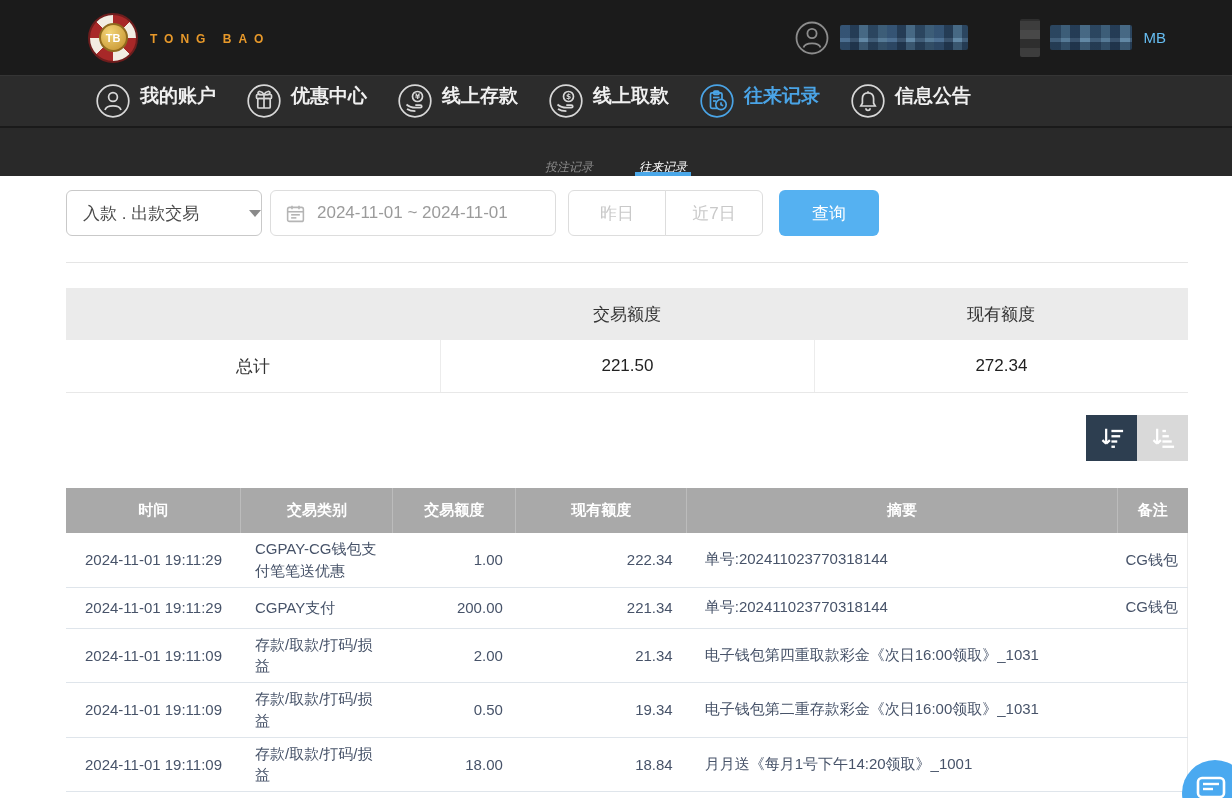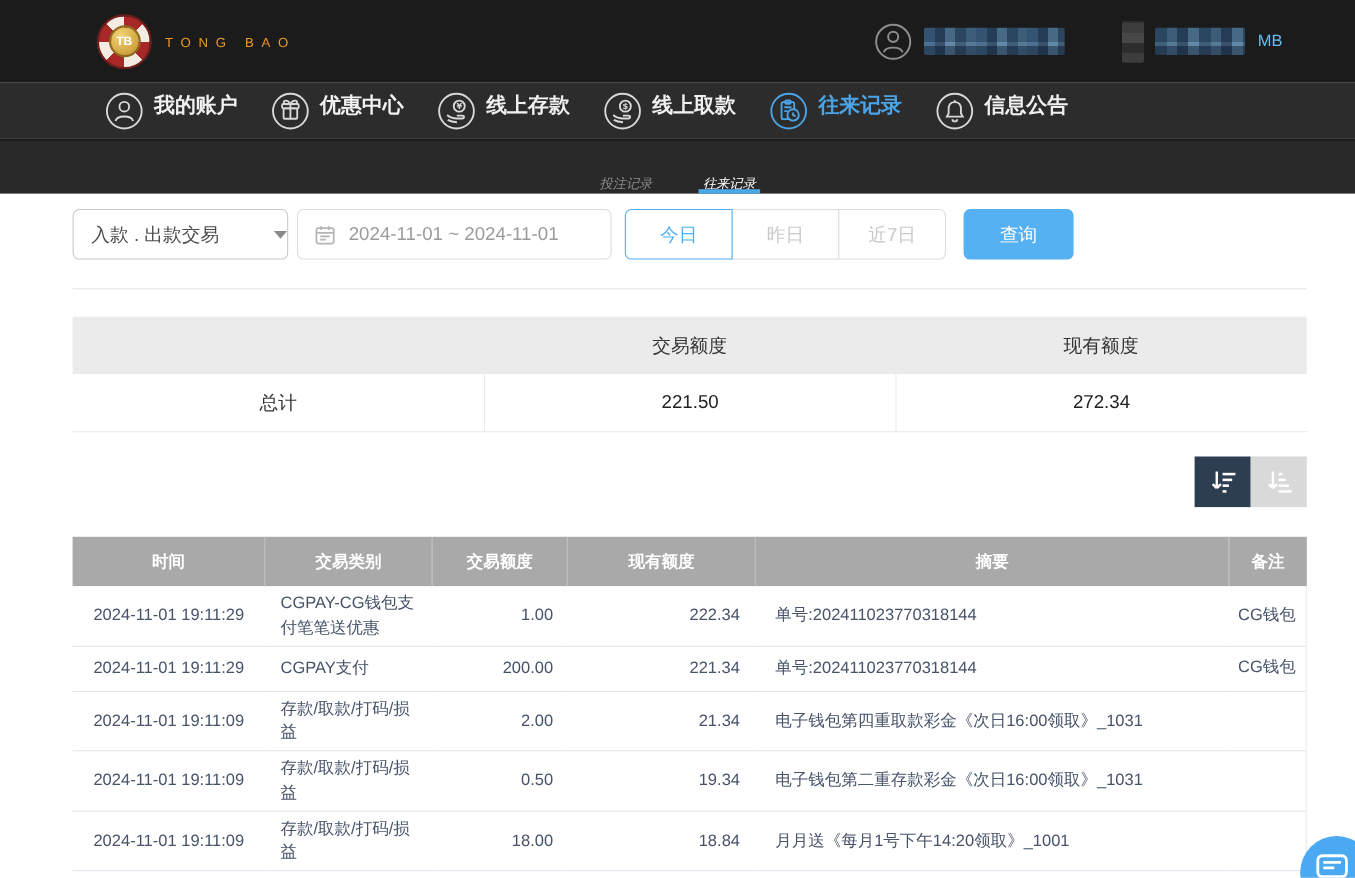--- a/index.html
+++ b/index.html
@@ -25,21 +25,21 @@
     width:29px; height:29px; border-radius:50%;
     background:radial-gradient(circle at 35% 30%, #f2d477, #c38f2b);
     border:2px solid #8f6a1e; color:#fff; font-size:11px; font-weight:bold;
     display:flex; align-items:center; justify-content:center;
   }
   .brand-cn {
     font-size:37px; font-weight:bold; line-height:1; letter-spacing:3px;
     color:#e9c255; text-shadow:0 1px 1px #6b4e00;
   }
   .brand-en {
-    font-size:12px; font-weight:normal; letter-spacing:7px; color:#e8992a;
+    font-size:12px; font-weight:bold; letter-spacing:7px; color:#e8992a;
     text-align:right; margin-top:3px;
   }
   .userbar { display:flex; align-items:center; gap:52px; }
   .user-group, .bal-group { display:flex; align-items:center; gap:10px; }
   .pixel { border-radius:2px; }
   .blur-user {
     width:128px; height:25px;
     background-image:
       repeating-linear-gradient(0deg, rgba(15,25,40,.40) 0 8px, rgba(255,255,255,.07) 8px 12px, rgba(15,25,40,.22) 12px 25px),
       repeating-linear-gradient(90deg, #3f6489 0 10px, #2b4662 10px 19px, #567f9e 19px 28px, #33526f 28px 38px, #49708e 38px 47px);
@@ -269,21 +269,20 @@
         <rect x="3" y="5" width="18" height="16" rx="2"></rect>
           <line x1="3" y1="10" x2="21" y2="10"></line>
         <line x1="8" y1="3" x2="8" y2="7"></line>
           <line x1="16" y1="3" x2="16" y2="7"></line>
         <line x1="7" y1="13.5" x2="17" y2="13.5"></line>
           <line x1="7" y1="17" x2="13" y2="17"></line>
       </svg>
       <span>2024-11-01 ~ 2024-11-01</span>
     </div>
     <div class="quick-group">
-      <button class="qbtn active">今日</button>
       <button class="qbtn">昨日</button>
       <button class="qbtn">近7日</button>
     </div>
     <button class="query-btn">查询</button>
   </div>
 
   <div class="divider"></div>
 
   <div class="summary">
     <div class="s-head">

